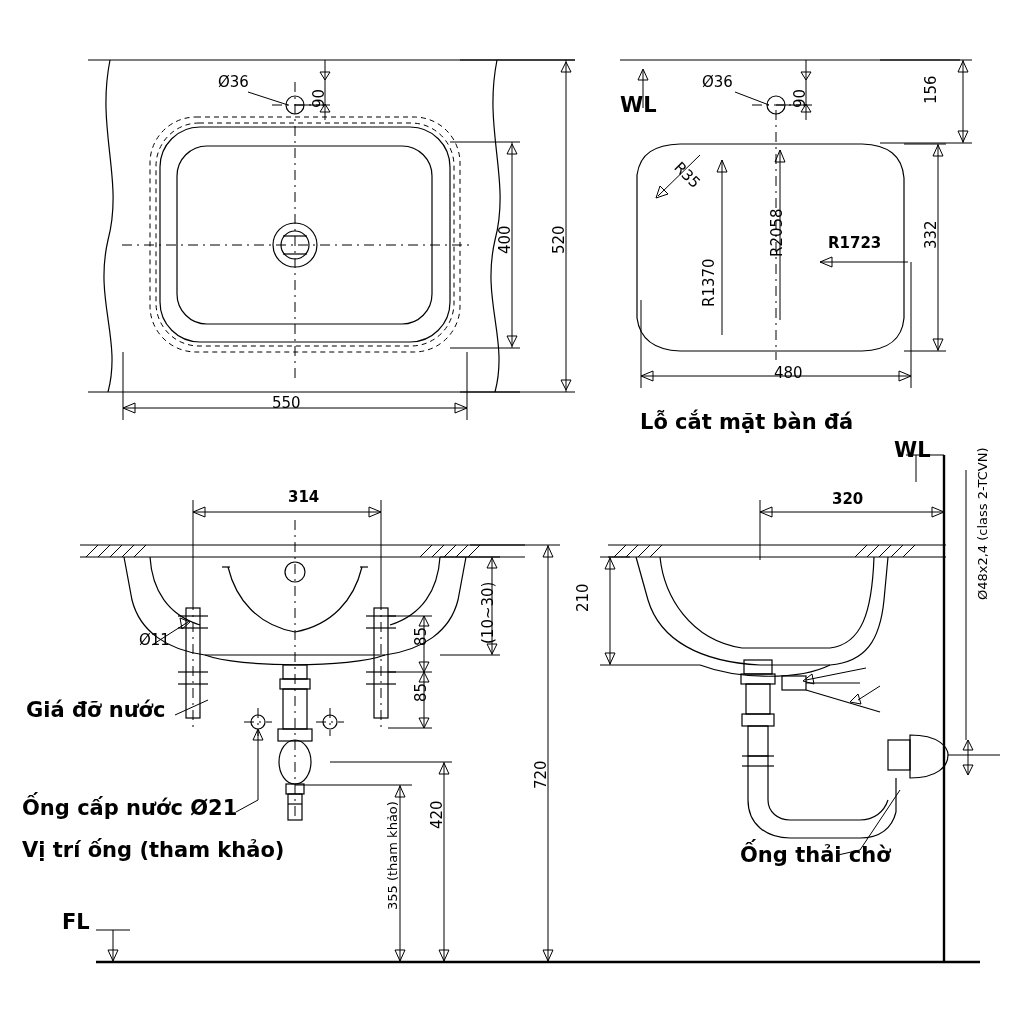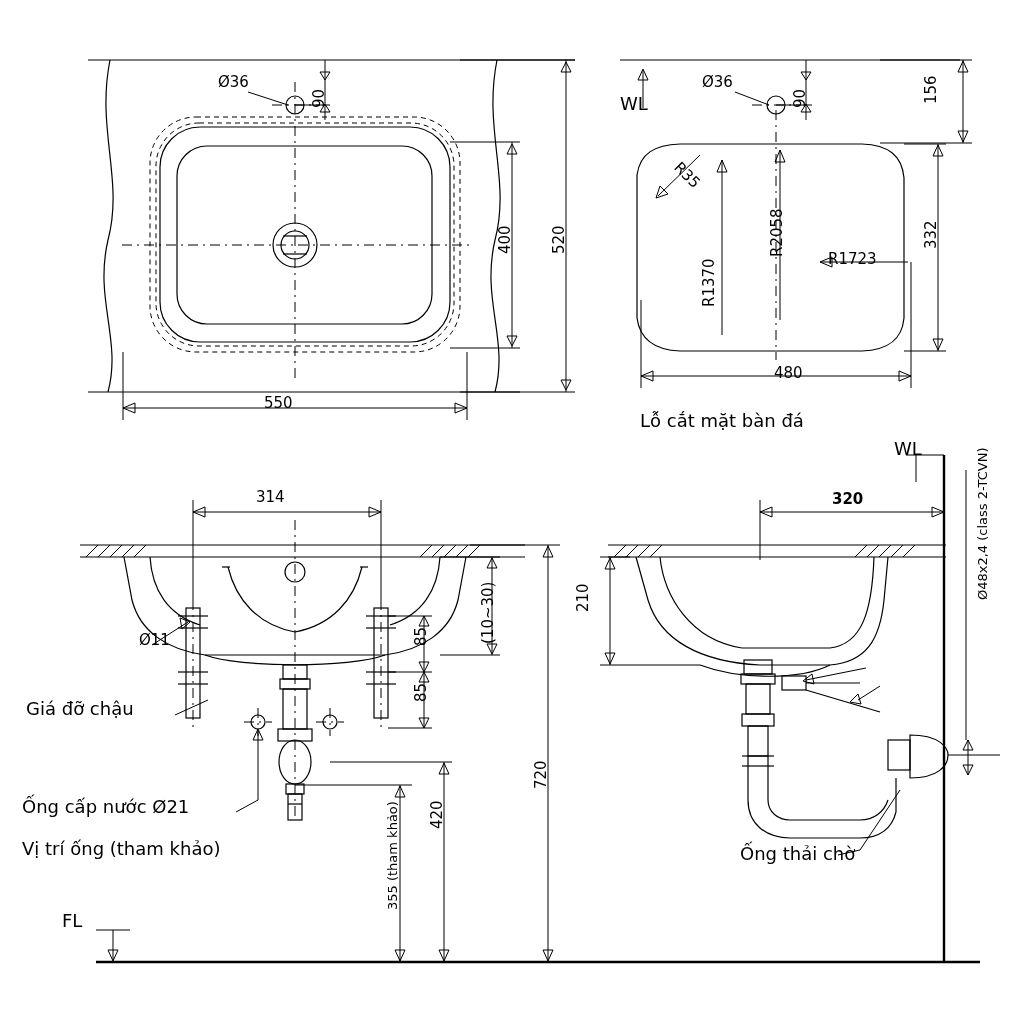--- a/index.html
+++ b/index.html
@@ -1,20 +1,20 @@
 <!DOCTYPE html>
 <html><head>
 <meta charset="utf-8">
 <style>
   html,body{margin:0;padding:0;background:#ffffff;}
   body{width:1024px;height:1024px;font-family:"DejaVu Sans",sans-serif;color:#111;overflow:hidden;}
   #sheet{position:relative;width:1024px;height:748px;}
   .lbl{position:absolute;white-space:nowrap;font-size:15px;color:#000;line-height:1;}
   .lbl.small{font-size:13px;}
-  .lbl.big{font-size:18px;}
+  .lbl.big{font-size:21px;font-weight:bold;}
   .vert{transform-origin:left top;}
   svg{position:absolute;left:0;top:0;}
   .ln{stroke:#000;fill:none;stroke-width:1.2;}
   .thin{stroke:#000;fill:none;stroke-width:1;}
   .dash{stroke:#000;fill:none;stroke-width:1;stroke-dasharray:10 5 2 5;}
   .dash2{stroke:#000;fill:none;stroke-width:1;stroke-dasharray:5 4;}
   .thick{stroke:#000;fill:none;stroke-width:2.4;}
   .hatch{stroke:#000;fill:none;stroke-width:1;}
 </style>
 </head>
@@ -292,43 +292,43 @@
     <path class="thin" d="M963 765 l5 10 l5 -10 z" fill="#000"></path>
 
     <line class="thin" x1="900" y1="790" x2="860" y2="850"></line>
     <line class="thin" x1="860" y1="850" x2="838" y2="855"></line>
   </svg>
 
   <span class="lbl" style="left:218px;top:75px;">Ø36</span>
   <span class="lbl vert" style="left:324px;top:80px;transform:rotate(-90deg) translate(-28px,-12px);">90</span>
   <span class="lbl vert" style="left:512px;top:240px;transform:rotate(-90deg) translate(-14px,-14px);">400</span>
   <span class="lbl vert" style="left:566px;top:240px;transform:rotate(-90deg) translate(-14px,-14px);">520</span>
-  <span class="lbl" style="left:264px;top:396px;">550</span>
+  <span class="lbl" style="left:272px;top:396px;">550</span>
 
   <span class="lbl big" style="left:620px;top:95px;">WL</span>
   <span class="lbl" style="left:702px;top:75px;">Ø36</span>
   <span class="lbl vert" style="left:805px;top:80px;transform:rotate(-90deg) translate(-28px,-12px);">90</span>
   <span class="lbl vert" style="left:938px;top:90px;transform:rotate(-90deg) translate(-14px,-14px);">156</span>
   <span class="lbl vert" style="left:938px;top:235px;transform:rotate(-90deg) translate(-14px,-14px);">332</span>
   <span class="lbl" style="left:755px;top:366px;margin-left:19px;">480</span>
   <span class="lbl" style="left:672px;top:168px;transform:rotate(45deg);">R35</span>
   <span class="lbl vert" style="left:784px;top:215px;transform:rotate(-90deg) translate(-42px,-14px);">R2058</span>
   <span class="lbl vert" style="left:716px;top:265px;transform:rotate(-90deg) translate(-42px,-14px);">R1370</span>
-  <span class="lbl" style="left:828px;top:252px;">R1723</span>
+  <span class="lbl" style="left:828px;top:236px;font-weight:bold;">R1723</span>
   <span class="lbl big" style="left:640px;top:412px;">Lỗ cắt mặt bàn đá</span>
 
-  <span class="lbl" style="left:256px;top:490px;">314</span>
+  <span class="lbl" style="left:288px;top:490px;font-weight:bold;">314</span>
   <span class="lbl" style="left:139px;top:633px;">Ø11</span>
   <span class="lbl vert" style="left:428px;top:632px;transform:rotate(-90deg) translate(-14px,-14px);">85</span>
   <span class="lbl vert" style="left:428px;top:688px;transform:rotate(-90deg) translate(-14px,-14px);">85</span>
   <span class="lbl vert" style="left:495px;top:600px;transform:rotate(-90deg) translate(-44px,-14px);">(10~30)</span>
   <span class="lbl vert" style="left:548px;top:775px;transform:rotate(-90deg) translate(-14px,-14px);">720</span>
   <span class="lbl vert" style="left:444px;top:815px;transform:rotate(-90deg) translate(-14px,-14px);">420</span>
   <span class="lbl small vert" style="left:398px;top:810px;transform:rotate(-90deg) translate(-100px,-12px);">355 (tham khảo)</span>
-  <span class="lbl big" style="left:26px;top:700px;">Giá đỡ chậu</span>
+  <span class="lbl big" style="left:26px;top:700px;">Giá đỡ nước</span>
   <span class="lbl big" style="left:22px;top:798px;">Ống cấp nước Ø21</span>
   <span class="lbl big" style="left:22px;top:840px;">Vị trí ống (tham khảo)</span>
   <span class="lbl big" style="left:62px;top:912px;">FL</span>
 
   <span class="lbl big" style="left:894px;top:440px;">WL</span>
   <span class="lbl" style="left:832px;top:492px;font-weight:bold;">320</span>
   <span class="lbl vert" style="left:590px;top:598px;transform:rotate(-90deg) translate(-14px,-14px);">210</span>
   <span class="lbl small vert" style="left:988px;top:460px;transform:rotate(-90deg) translate(-140px,-12px);">Ø48x2,4 (class 2-TCVN)</span>
   <span class="lbl big" style="left:740px;top:845px;">Ống thải chờ</span>
 

